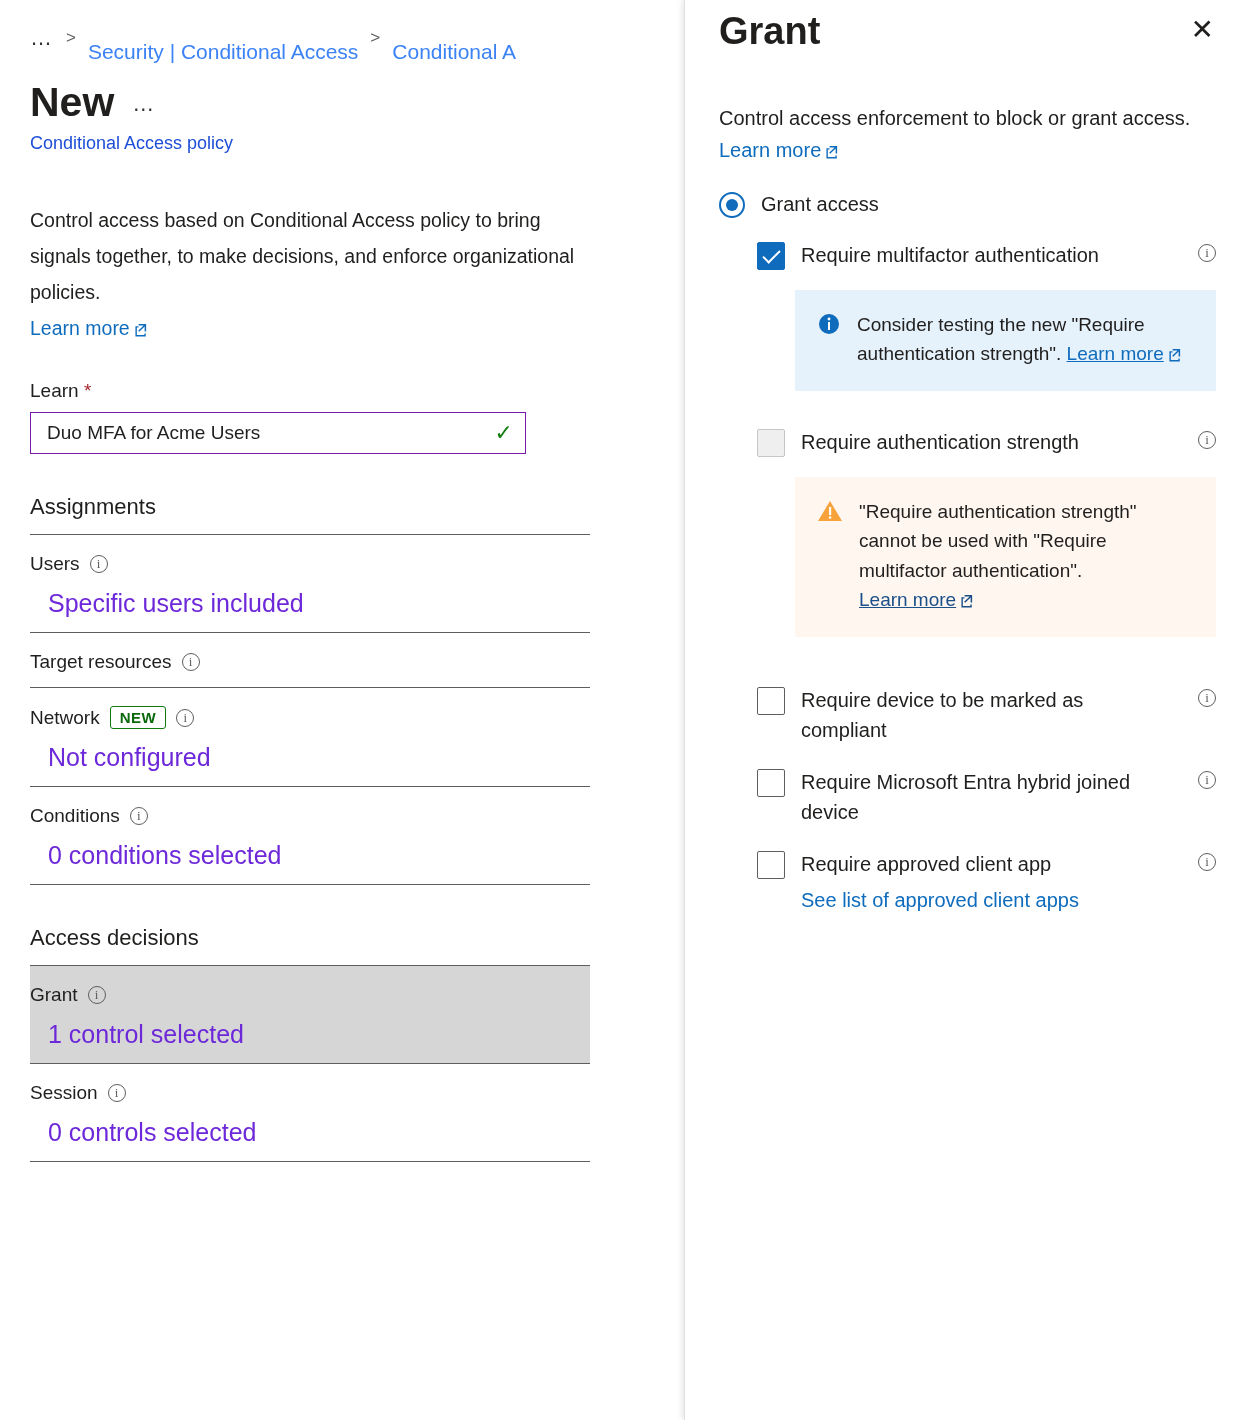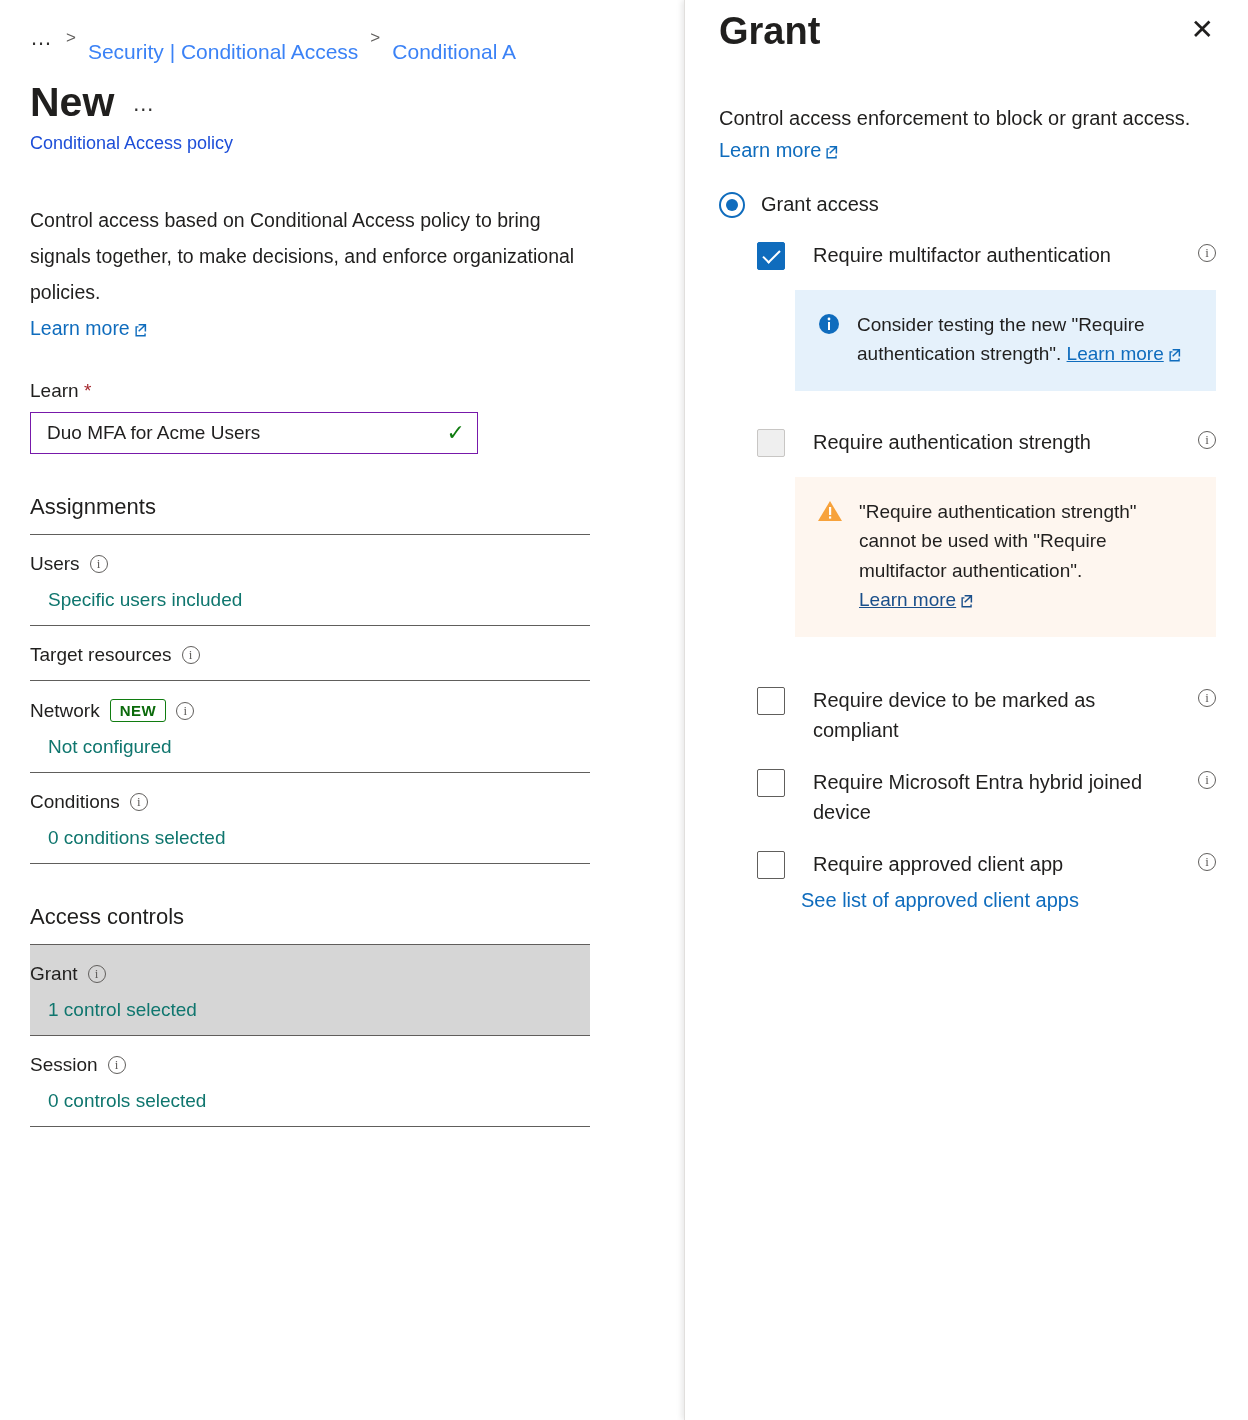--- a/index.html
+++ b/index.html
@@ -40,38 +40,38 @@
 
   .desc { font-size: 19.5px; line-height: 1.85; color: #201f1e; margin-top: 48px; max-width: 545px; }
   .link { color: #0f6cbd; text-decoration: none; }
 
   .extlink-ico { display: inline-block; width: 15px; height: 15px; vertical-align: -2px; margin-left: 3px; }
 
   .field-label { font-size: 19px; color: #201f1e; margin-top: 34px; }
   .req { color: #a4262c; }
   .name-box {
     margin-top: 10px;
-    width: 448px; height: 42px;
+    width: 496px; height: 42px;
     border: 1.5px solid #8a2be0;
     border-color: #7719aa;
     display: flex; align-items: center;
     padding: 0 12px 0 14px;
     background: #fff;
   }
   .name-box input {
     border: 0; outline: 0; flex: 1;
     font-size: 19px; font-family: inherit; color: #201f1e;
     background: transparent;
   }
   .check-ok { color: #107c10; font-size: 22px; line-height: 1; }
 
   .section-head { font-size: 22px; color: #201f1e; margin-top: 40px; padding-bottom: 14px; border-bottom: 1.5px solid #605e5c; width: 560px;}
   .row { width: 560px; border-bottom: 1.5px solid #605e5c; padding: 18px 0 14px 0; }
   .row-label { font-size: 19px; color: #201f1e; display: flex; align-items: center; gap: 10px; }
-  .row-value { font-size: 19px; color: #0f766e; margin-top: 14px; padding-left: 18px; }
+  .row-value { font-size: 25px; color: #6d28d9; margin-top: 14px; padding-left: 18px; }
   .info-ico {
     width: 18px; height: 18px; border-radius: 50%;
     border: 1.3px solid #605e5c; color: #605e5c;
     font-size: 13px; line-height: 16px; text-align: center;
     display: inline-block; font-family: "Liberation Serif", serif;
   }
   .badge-new {
     display: inline-block; border: 1.5px solid #107c10; color: #0b6a0b;
     font-size: 15px; font-weight: 700; padding: 2px 9px; border-radius: 3px;
     letter-spacing: .5px;
@@ -103,21 +103,21 @@
     border: 2px solid #605e5c; background: #fff;
     display: inline-block; position: relative; flex: none;
   }
   .radio.checked { border-color: #0f6cbd; border-width: 2px; }
   .radio.checked::after {
     content: ""; position: absolute; left: 5px; top: 5px;
     width: 12px; height: 12px; border-radius: 50%; background: #0f6cbd;
   }
   .radio-label { font-size: 20px; color: #201f1e; }
 
-  .chk-row { display: flex; align-items: flex-start; gap: 28px; margin-top: 22px; padding-left: 38px; }
+  .chk-row { display: flex; align-items: flex-start; gap: 16px; margin-top: 22px; padding-left: 38px; }
   .cbox {
     width: 28px; height: 28px; border: 1.5px solid #605e5c; background: #fff;
     flex: none; margin-top: 2px; position: relative; border-radius: 2px;
   }
   .cbox.checked { background: #0f6cbd; border-color: #0f6cbd; }
   .cbox.checked::after {
     content: ""; position: absolute; left: 9px; top: 3px;
     width: 7px; height: 15px; border: solid #fff; border-width: 0 2.6px 2.6px 0;
     transform: rotate(45deg);
   }
@@ -205,21 +205,21 @@
     </div>
 
     <div class="row">
       <div class="row-label">
         <span>Conditions</span>
         <span class="info-ico">i</span>
       </div>
       <div class="row-value">0 conditions selected</div>
     </div>
 
-    <div class="section-head">Access controls</div>
+    <div class="section-head">Access decisions</div>
 
     <div class="row selected">
       <div class="row-label">
         <span>Grant</span>
         <span class="info-ico">i</span>
       </div>
       <div class="row-value">1 control selected</div>
     </div>
 
     <div class="row">

